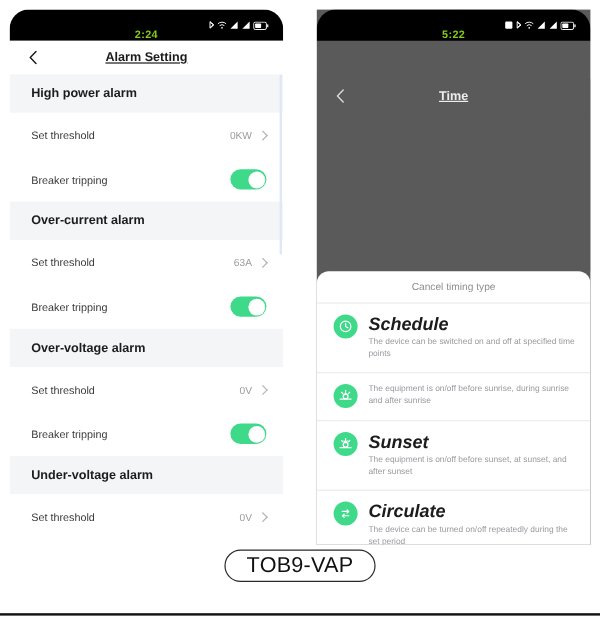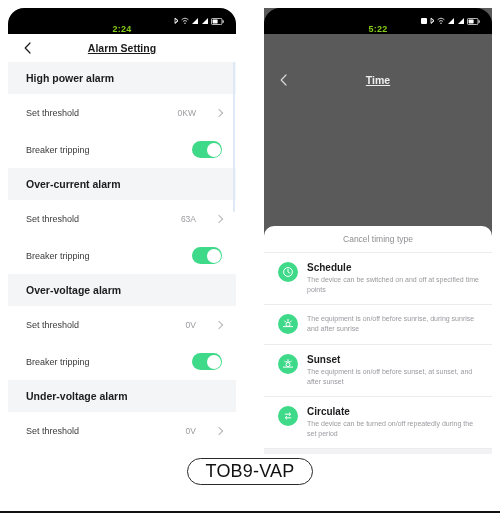--- a/index.html
+++ b/index.html
@@ -31,21 +31,21 @@
   #phone-left .navbar{background:#fff;color:#1b1b1b;}
   .list{background:#fff;position:relative;}
   .sec-header{
     background:#f4f5f7;height:32px;display:flex;align-items:center;
     padding-left:18px;font-size:10.5px;font-weight:bold;color:#1c1c1e;
   }
   .row{
     height:37px;display:flex;align-items:center;justify-content:space-between;
     padding:0 14px 0 18px;background:#fff;font-size:9px;color:#3a3a3c;
   }
-  .row .val{display:flex;align-items:center;gap:20px;color:#9b9ba0;font-size:8.5px;}
+  .row .val{display:flex;align-items:center;gap:6px;color:#9b9ba0;font-size:8.5px;}
   .chev{display:inline-block;width:5px;height:5px;border-right:1px solid #b4b4b8;
         border-top:1px solid #b4b4b8;transform:rotate(45deg);}
   .toggle{width:30px;height:17px;border-radius:9px;background:#3fd98a;position:relative;flex:none;}
   .toggle .knob{position:absolute;top:1.5px;right:1.5px;width:14px;height:14px;border-radius:50%;background:#fff;}
   .scrollbar{position:absolute;right:1px;top:0;width:2px;border-radius:1px;background:#dfe9f5;}
 
   
   #phone-right{left:264px;top:8px;width:228px;height:446px;background:#5a5a5a;}
   #phone-right .navbar{background:#5a5a5a;color:#ededed;margin-top:32px;}
   .dim{background:#5a5a5a;}
@@ -53,21 +53,21 @@
     background:#fff;border-top-left-radius:10px;border-top-right-radius:10px;
     position:relative;
   }
   .sheet-title{height:26px;display:flex;align-items:center;justify-content:center;
                font-size:8.5px;color:#8e8e93;border-bottom:1px solid #ececee;}
   .opt{display:flex;gap:9px;padding:9px 12px 9px 14px;border-bottom:1px solid #ececee;}
   .opt-icon{width:20px;height:20px;border-radius:50%;background:#3fd98a;flex:none;
             display:flex;align-items:center;justify-content:center;}
   .opt-icon svg{display:block;}
   .opt-txt{flex:1;min-width:0;}
-  .opt-title{font-size:10px;font-weight:bold;color:#1c1c1e;margin-bottom:2px;}
+  .opt-title{font-size:15px;font-weight:bold;color:#1c1c1e;margin-bottom:2px;font-style:italic;}
   .opt-desc{font-size:7px;color:#9a9aa0;line-height:1.45;}
   .sheet-gap{height:6px;background:#f2f2f4;}
   .cancel{height:26px;display:flex;align-items:center;justify-content:center;
           font-size:9px;color:#6e6e73;border-bottom:1px solid #ececee;}
 
   
   #caption-wrap{position:absolute;left:0;top:458px;width:500px;display:flex;justify-content:center;}
   .caption-pill{
     border:1.6px solid #2a2a2a;border-radius:14px;padding:2px 18px;
     font-size:18px;color:#111;letter-spacing:.2px;background:#fff;

